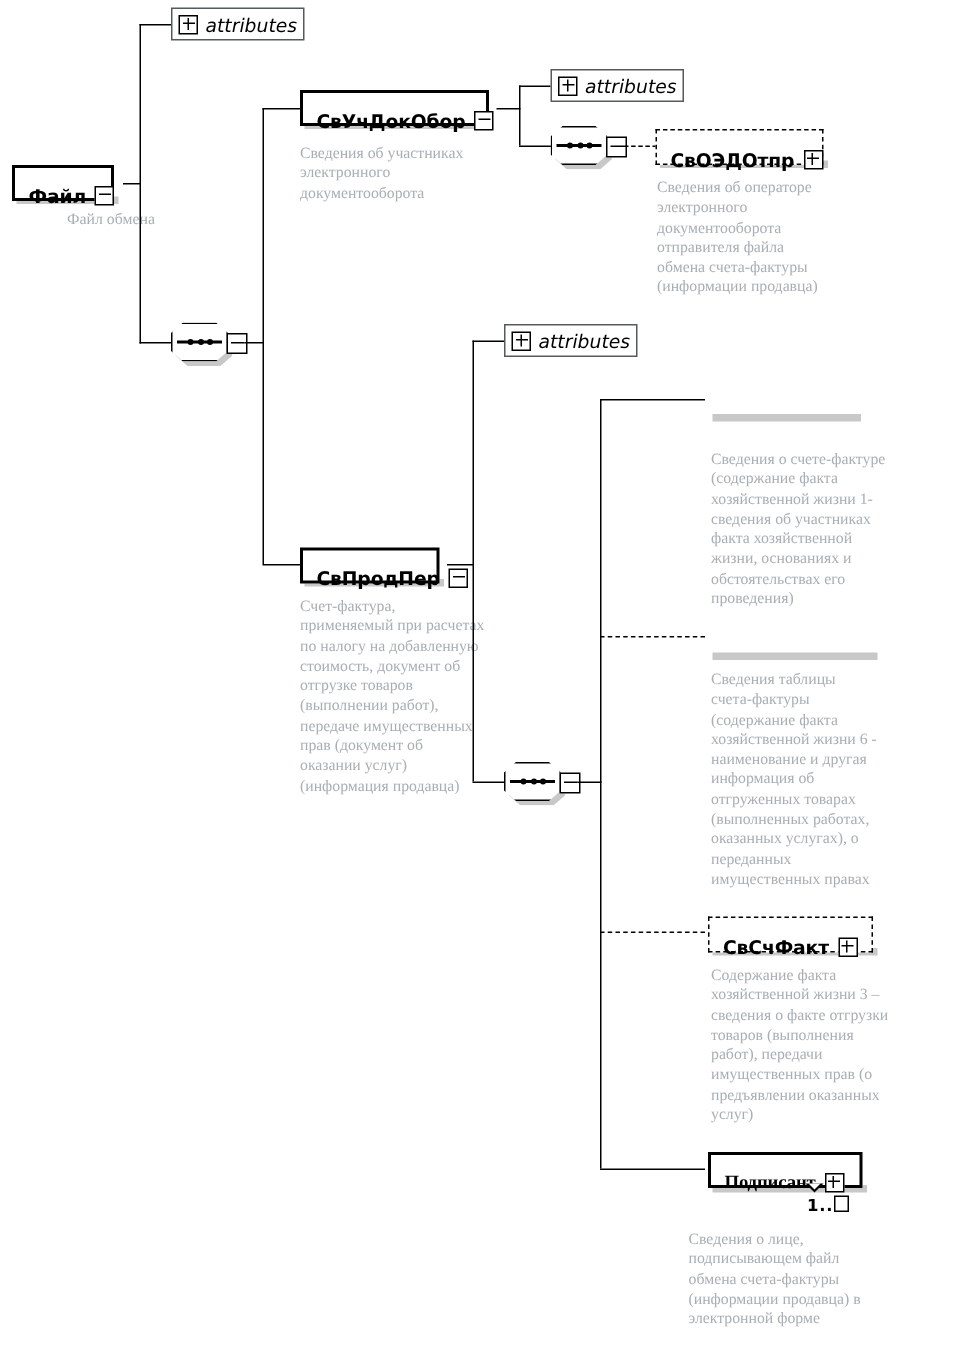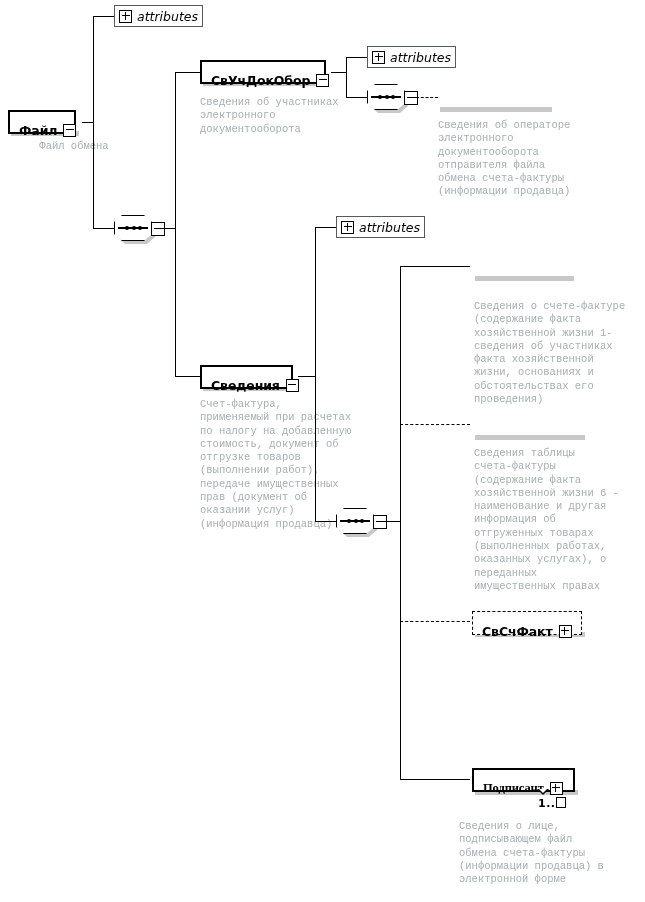--- a/index.html
+++ b/index.html
@@ -153,21 +153,21 @@
     height: 12px;
   }
 
   
   .desc {
     position: absolute;
     font-size: 10.5px;
     line-height: 13.3px;
     color: #a8aeb4;
     white-space: pre-line;
-    font-family: Liberation Mono, monospace;
+    font-family: Liberation Serif, serif;
   }
 
   
   .occur {
     position: absolute;
     font-size: 11px;
     font-weight: bold;
     color: #000;
     letter-spacing: 0.5px;
   }
@@ -257,31 +257,35 @@
     <div class="dots">
         <i></i>
         <i></i>
         <i></i>
       </div>
     <div class="tog"></div>
   </div>
 
   <div class="line-h dashed" style="left:416px;top:97px;width:22px;"></div>
   <div class="shadow" style="left:440px;top:107px;width:112px;height:5px;"></div>
+  <div class="node elem optional" style="left:437px;top:86px;width:112px;">
+    <span class="label">СвОЭДОтпр</span>
+    <span class="tog plus"></span>
+  </div>
   <div class="desc" style="left:438px;top:119px;width:160px;">Сведения об операторе
 электронного
 документооборота
 отправителя файла
 обмена счета-фактуры
 (информации продавца)</div>
 
   <div class="line-h" style="left:175px;top:376px;width:26px;"></div>
   <div class="shadow" style="left:203px;top:386px;width:93px;height:5px;"></div>
   <div class="node elem" style="left:200px;top:365px;width:93px;">
-    <span class="label">Сведения</span>
+    <span class="label">СвПродПер</span>
     <span class="tog"></span>
   </div>
   <div class="desc" style="left:200px;top:398px;width:160px;">Счет-фактура,
 применяемый при расчетах
 по налогу на добавленную
 стоимость, документ об
 отгрузке товаров
 (выполнении работ),
 передаче имущественных
 прав (документ об
@@ -337,20 +341,28 @@
 оказанных услугах), о
 переданных
 имущественных правах</div>
 
   <div class="line-h dashed" style="left:400px;top:621px;width:70px;"></div>
   <div class="shadow" style="left:475px;top:632px;width:110px;height:5px;"></div>
   <div class="node elem optional" style="left:472px;top:611px;width:110px;">
     <span class="label">СвСчФакт</span>
     <span class="tog plus"></span>
   </div>
+  <div class="desc" style="left:474px;top:644px;width:160px;">Содержание факта
+хозяйственной жизни 3 –
+сведения о факте отгрузки
+ товаров (выполнения
+работ), передачи
+имущественных прав (о
+предъявлении оказанных
+услуг)</div>
 
   <div class="line-h" style="left:400px;top:779px;width:70px;"></div>
   <div class="shadow" style="left:475px;top:790px;width:103px;height:5px;"></div>
   <div class="node elem" style="left:472px;top:768px;width:103px;font-family:Liberation Serif, serif;">
     <span class="label">Подписант</span>
     <span class="tog plus"></span>
   </div>
   <div class="chevron" style="left:537px;top:789px;"></div>
   <div class="occur" style="left:538px;top:797px;">
     <span>1..</span><span class="inf"></span>

